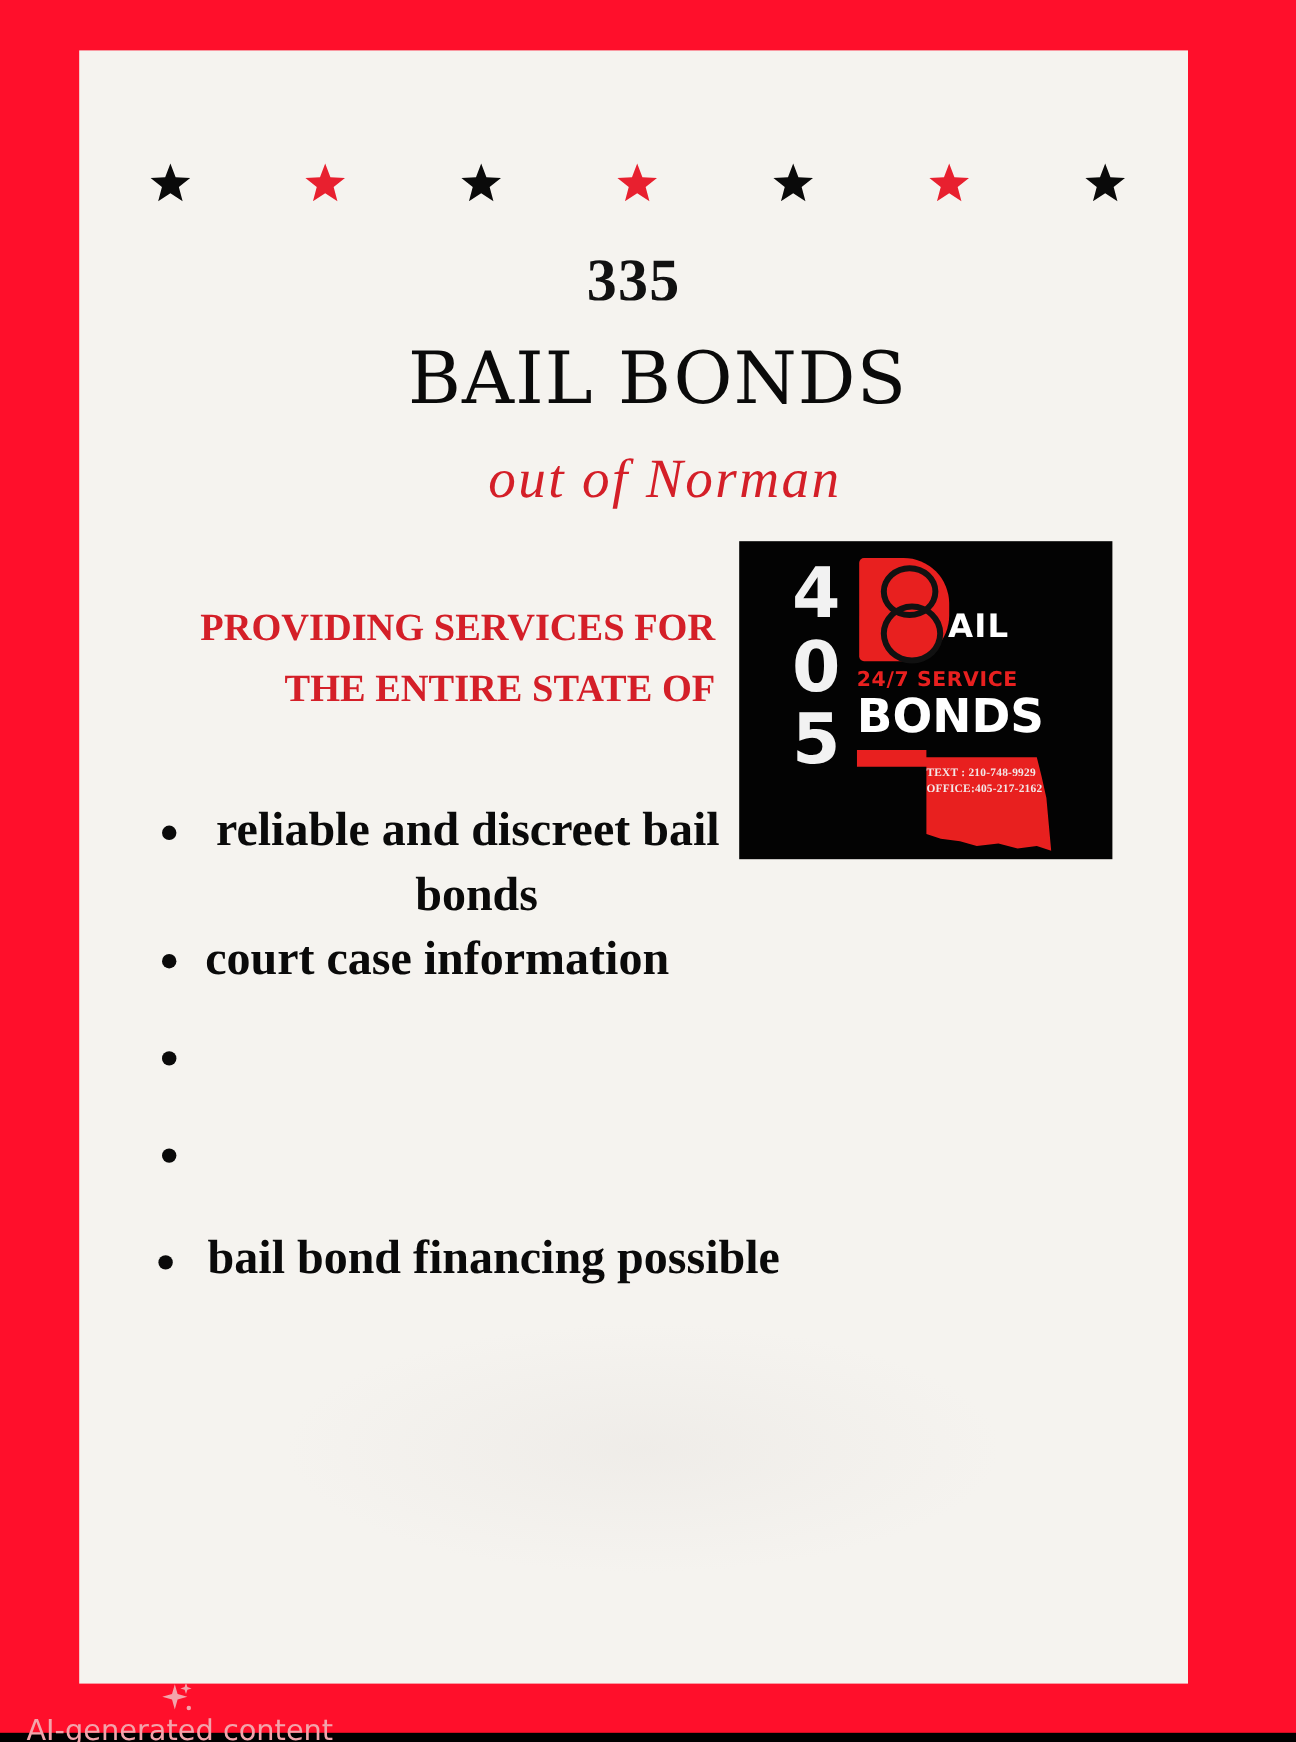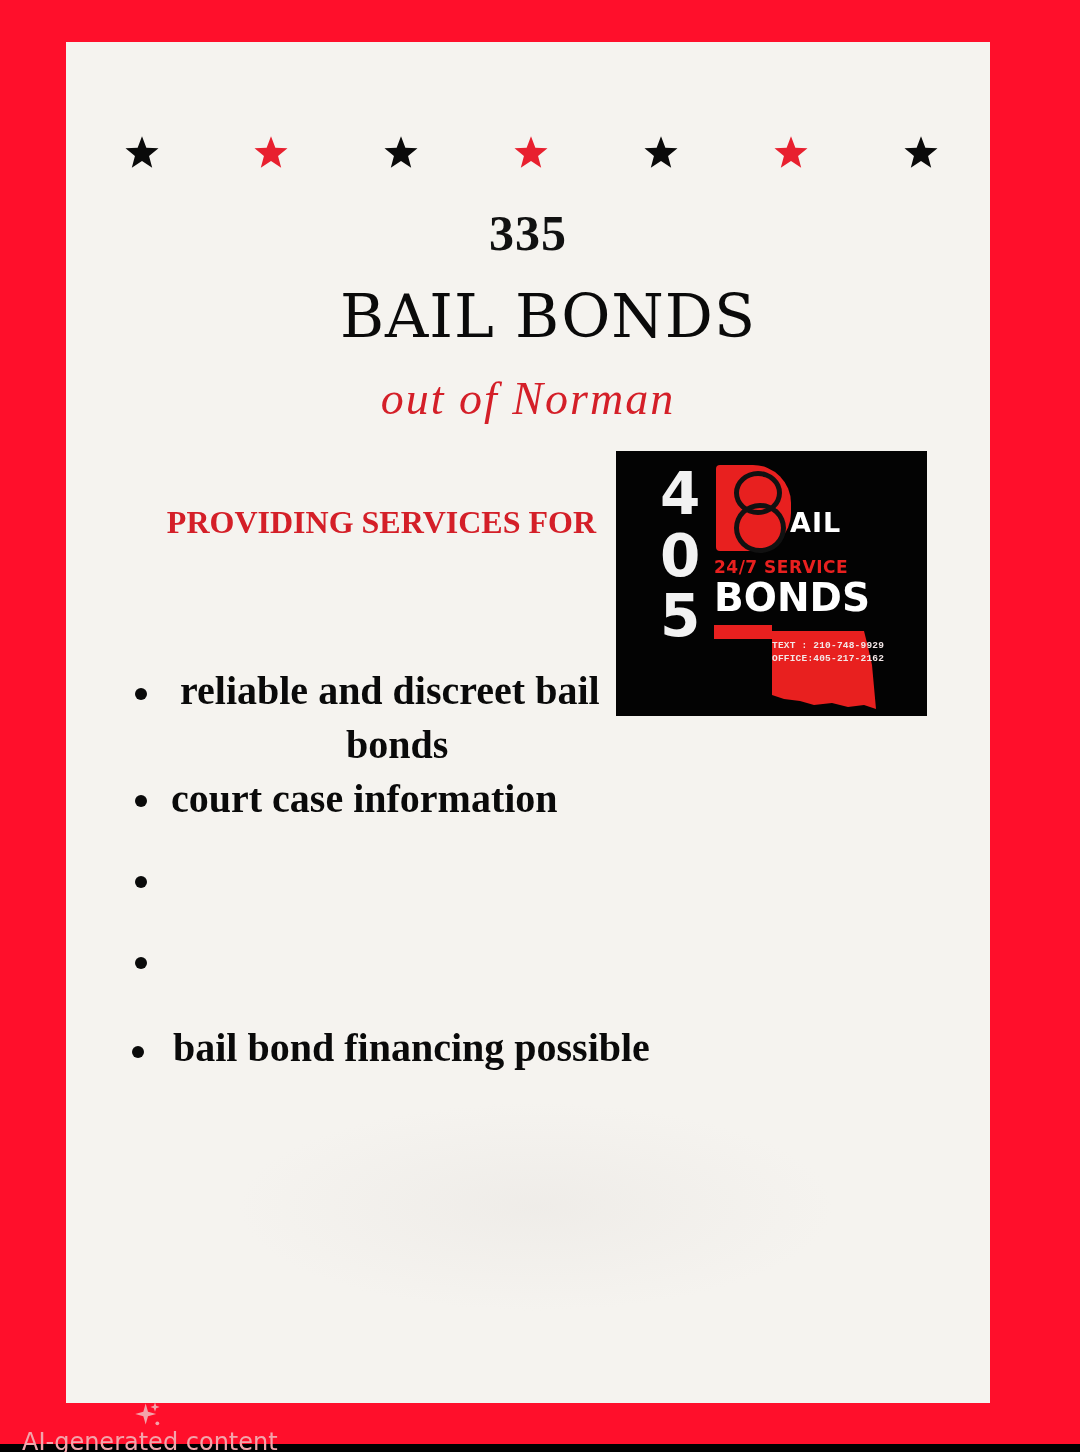--- a/index.html
+++ b/index.html
@@ -32,20 +32,21 @@
   .title-main {
     position:absolute; top:222px; left:0; width:924px; text-align:center;
     font-size:60px; color:#0a0a0a; letter-spacing:1px;
     font-family:"DejaVu Serif", "Liberation Serif", serif;
     font-weight:normal; line-height:104px;margin-left:20px;
   }
   .subtitle {
     position:absolute; top:330px; left:0; width:924px; text-align:center;
     font-size:46px; font-style:italic; color:#d41f28; letter-spacing:2px;
     font-family:"Liberation Serif", serif;
+    padding-left:26px;
   }
   .services {
     position:absolute; left:40px; top:455px; width:490px; text-align:right;
     color:#d41f28; font-weight:bold; font-size:32px; line-height:51px;
     font-family:"Liberation Serif", serif;
   }
   .services .line3 { font-variant:small-caps; font-size:36px; }
   .logo {
     position:absolute; left:550px; top:409px; width:311px; height:265px;
     background:#030303; overflow:hidden;
@@ -73,21 +74,21 @@
     letter-spacing:0.5px;
   }
   .logo .bonds {
     position:absolute; left:98px; top:124px; color:#fff;
     font-family:"DejaVu Sans", sans-serif; font-weight:bold; font-size:39px;
     letter-spacing:0px;
   }
   .logo .ok-map { position:absolute; left:98px; top:174px; width:170px; height:86px; }
   .logo .contact {
     position:absolute; left:156px; top:188px; color:#f3e7e7;
-    font-family:Liberation Mono, monospace; font-weight:bold; font-size:9.5px;
+    font-family:Liberation Serif, serif; font-weight:bold; font-size:9.5px;
     line-height:13px; letter-spacing:0.2px;
   }
   .bullets {
     position:absolute; left:0; top:0; width:924px; height:1361px;margin-left:38px;
   }
   .bullet-row {
     position:absolute; color:#0a0a0a; font-weight:bold;
     font-family:"Liberation Serif", serif; font-size:40px; line-height:54px;
   }
   .dot {
@@ -147,20 +148,21 @@
         </svg>
       </div>
   </div>
 
   <div class="title-num">335</div>
   <div class="title-main">BAIL BONDS</div>
   <div class="subtitle">out of Norman</div>
 
   <div class="services">
     <div>PROVIDING SERVICES FOR</div>
+    <div>THE ENTIRE STATE OF</div>
   </div>
 
   <div class="logo">
     <div class="num" style="top:14px">4</div>
     <div class="num" style="top:76px">0</div>
     <div class="num" style="top:136px">5</div>
 
     <div class="bigB"></div>
     <div class="cuff" style="left:118px;top:20px;width:38px;height:34px;"></div>
     <div class="cuff" style="left:118px;top:52px;width:42px;height:40px;"></div>

